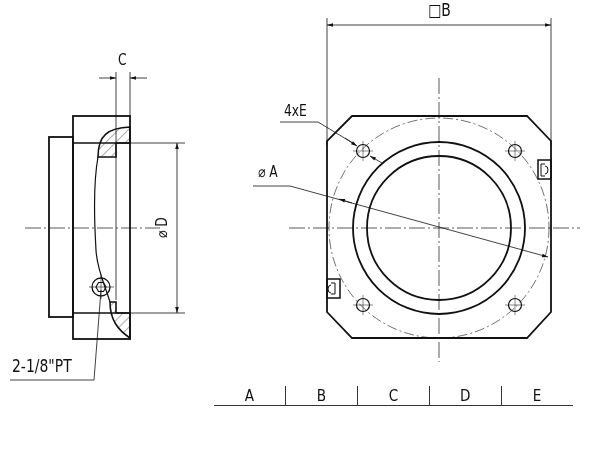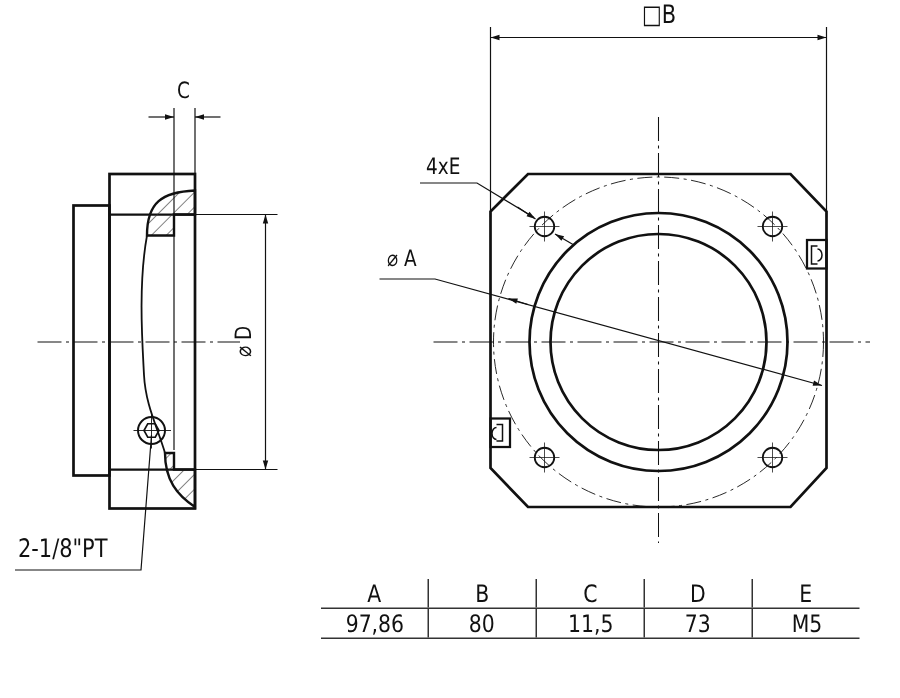--- a/index.html
+++ b/index.html
@@ -119,21 +119,14 @@
 
 <table class="dims">
   <tbody>
       <tr>
     <th><span>A</span></th>
     <th><span>B</span></th>
     <th><span>C</span></th>
     <th><span>D</span></th>
     <th><span>E</span></th>
   </tr>
-  <tr>
-    <td><span>97,86</span></td>
-    <td><span>80</span></td>
-    <td><span>11,5</span></td>
-    <td><span>73</span></td>
-    <td><span>M5</span></td>
-  </tr>
 </tbody>
   </table>
 
 </body></html>

